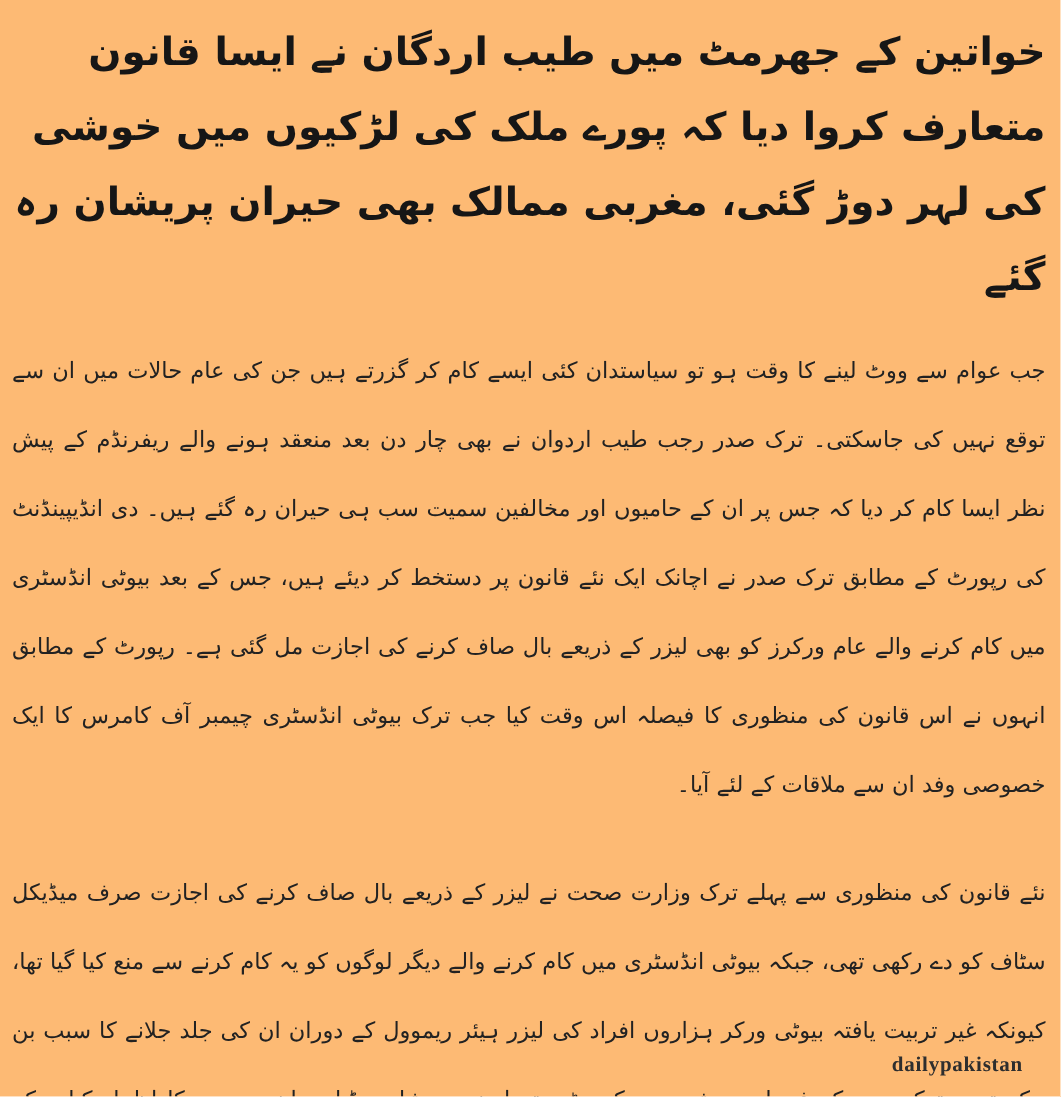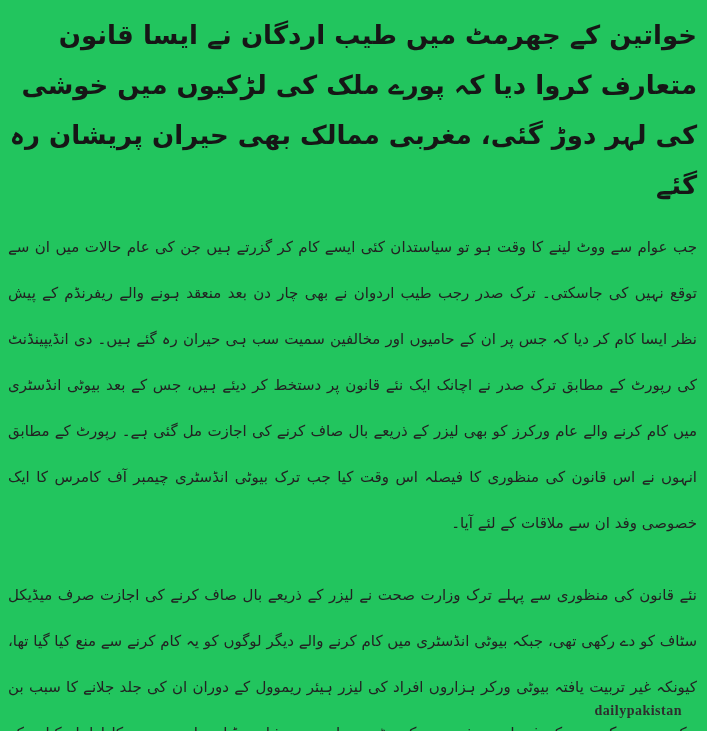--- a/index.html
+++ b/index.html
@@ -5,21 +5,21 @@
   html, body {
     margin: 0;
     padding: 0;
     background: #ffffff;
   }
   .page {
     position: relative;
     width: 707px;
     height: 731px;
     box-sizing: border-box;
-    background: #22c55e;
+    background: #fdba74;
     overflow: hidden;
     font-family: "DejaVu Sans", sans-serif;
     color: #1e1e1e;
   }
   .article {
     direction: rtl;
     unicode-bidi: embed;
     padding: 6px 10px 0 8px;
   }
   .headline {

